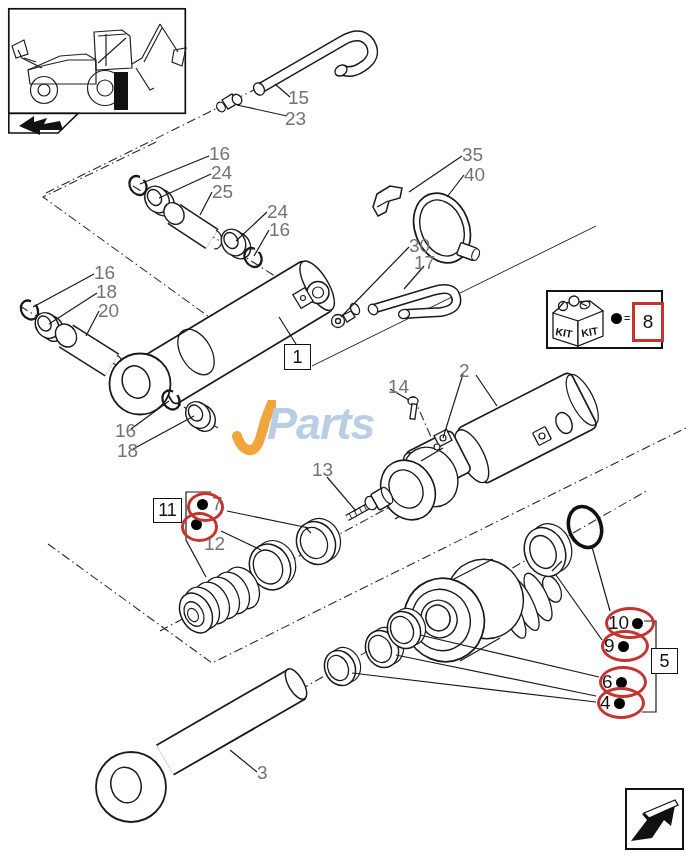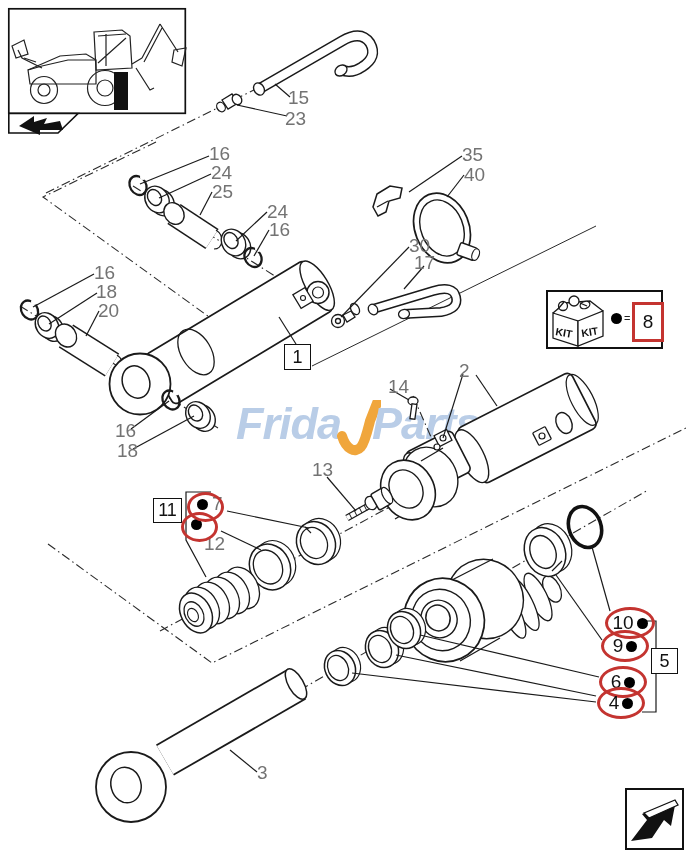--- a/index.html
+++ b/index.html
@@ -6,36 +6,35 @@
   .stage{position:relative;width:693px;height:858px;background:#fff;
          font-family:"Liberation Sans",sans-serif;overflow:hidden}
   .wm{position:absolute;left:236px;top:398px;z-index:1;display:flex;align-items:flex-start;
       font-style:italic;font-weight:700;font-size:45px;letter-spacing:-1px;color:#b9cde7;
       font-family:"Liberation Sans",sans-serif;user-select:none}
   .wm .swoosh{margin:2px -9px 0 -6px}
   .art{position:absolute;left:0;top:0;z-index:2}
   .lbl{position:absolute;z-index:3;font-size:19px;line-height:1;color:#737373;white-space:nowrap}
   .boxlbl{position:absolute;z-index:3;border:1.6px solid #111;background:#fff;
           display:flex;align-items:center;justify-content:center;font-size:18px;color:#111}
-  .rlbl{position:absolute;z-index:3;display:flex;align-items:center;justify-content:center;
+  .rlbl{position:absolute;z-index:3;display:flex;align-items:center;
         gap:3px;font-size:19px;color:#111;border:3px solid #c43430;border-radius:50%;background:transparent}
   .oval{position:absolute;z-index:5;border:3px solid #c43430;border-radius:50%;background:transparent}
   .dot{width:11px;height:11px;border-radius:50%;background:#000;display:inline-block;flex:0 0 auto}
   .absdot{position:absolute;z-index:4;width:11px;height:11px;border-radius:50%;background:#000}
   .eq{position:absolute;z-index:3;font-size:11px;color:#222;line-height:1}
   .redbox{position:absolute;z-index:3;border:3px solid #c43430;display:flex;align-items:center;
           justify-content:center;font-size:19px;color:#111;background:transparent}
 </style>
 </head>
 <body>
 
 <div class="stage">
 
   <div class="wm">
-    <span>Frida</span>
     <svg class="swoosh" width="46" height="60" viewBox="0 0 46 60">
       <path d="M7,36 C11,49 20,54 26,47 C30,42 32,33 35,21 L42,3" fill="none" stroke="#f0a63c" stroke-width="10" stroke-linecap="round"></path>
     </svg>
     <span>Parts</span>
   </div>
 
   <svg class="art" width="693" height="858" viewBox="0 0 693 858">
 
     <g stroke="#2a2a2a" stroke-width="1.1" fill="none" stroke-dasharray="9 3.5 1.5 3.5">
       <line x1="46" y1="193" x2="262" y2="86"></line>

